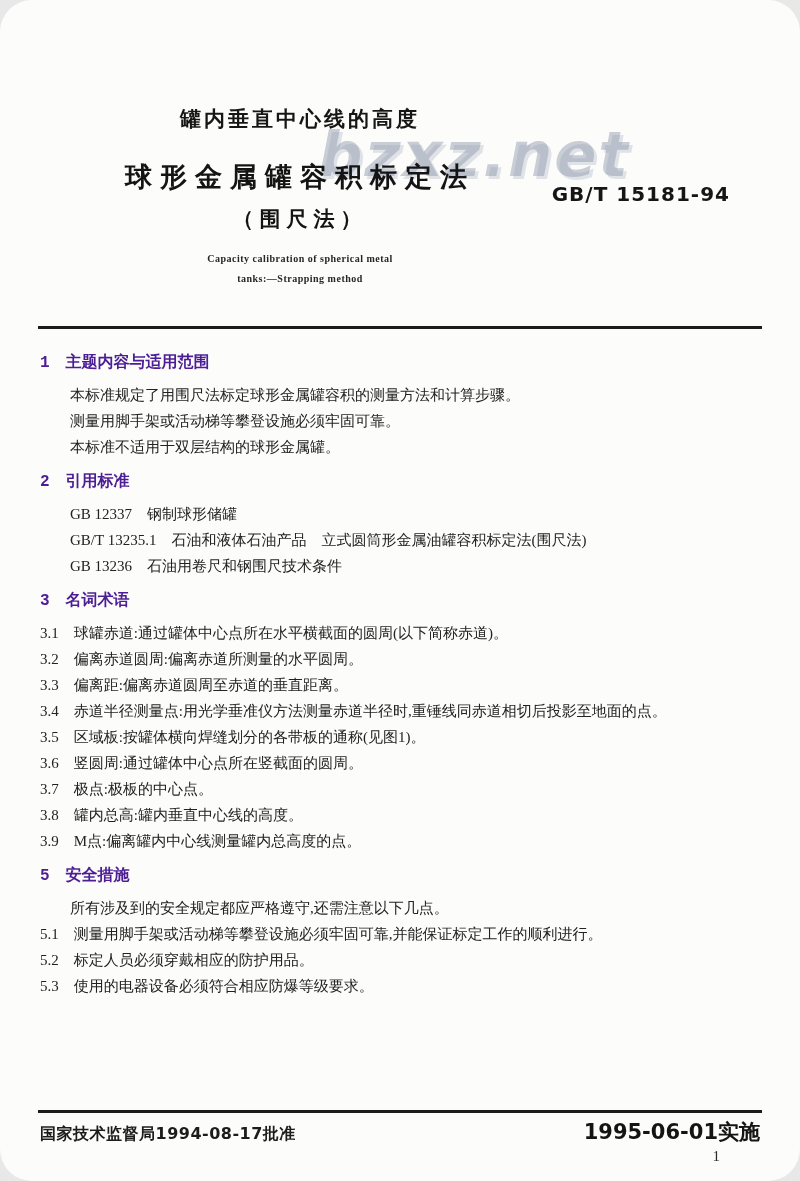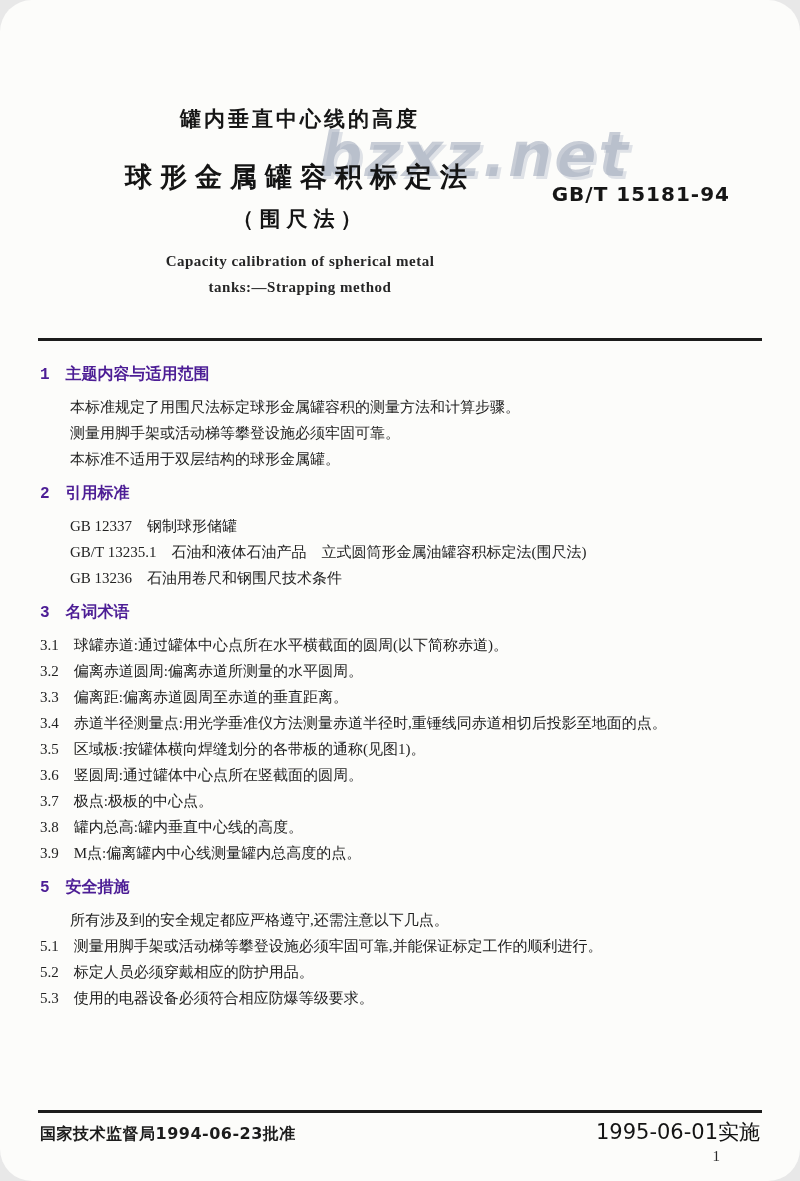--- a/index.html
+++ b/index.html
@@ -60,21 +60,21 @@
   .subtitle-cn {
     margin-top: 10px;
     font-family: "DejaVu Sans", "Liberation Sans", sans-serif;
     font-size: 21px;
     font-weight: bold;
     letter-spacing: 6px;
     color: #141414;
   }
   .title-en { 
     margin-top: 20px;
-    font-size: 15px;
+    font-size: 10px;
     font-weight: bold;
     color: #262626;
     letter-spacing: 0.5px;
   }
   .title-en.second { margin-top: 9px; }
   .std-code {
     position: absolute;
     top: 182px;
     right: 70px;
     z-index: 1;
@@ -123,21 +123,21 @@
   }
   .approval {
     font-size: 16px;
     font-weight: bold;
     color: #1c1c1c;
     font-family: "DejaVu Sans", "Liberation Sans", sans-serif;
     letter-spacing: 0.5px;
   }
   .impl {
     font-size: 21px;
-    font-weight: normal;
+    font-weight: bold;
     color: #141414;
     font-family: "DejaVu Sans", "Liberation Sans", sans-serif;
   }
   .page-num {
     position: absolute;
     right: 80px;
     top: 1148px;
     font-size: 15px;
     color: #2a2a2a;
   }
@@ -192,18 +192,18 @@
         <p class="doc-line indent">所有涉及到的安全规定都应严格遵守,还需注意以下几点。</p>
         <p class="doc-line">5.1　测量用脚手架或活动梯等攀登设施必须牢固可靠,并能保证标定工作的顺利进行。</p>
         <p class="doc-line">5.2　标定人员必须穿戴相应的防护用品。</p>
         <p class="doc-line">5.3　使用的电器设备必须符合相应防爆等级要求。</p>
       </section>
     </main>
 
   <div class="bottom-rule"></div>
 
   <footer class="doc-footer">
-    <span class="approval">国家技术监督局1994-06-23批准</span>
+    <span class="approval">国家技术监督局1994-08-17批准</span>
     <span class="impl">1995-06-01实施</span>
   </footer>
 
   <div class="page-num">1</div>
 </div>
 
 </body></html>

